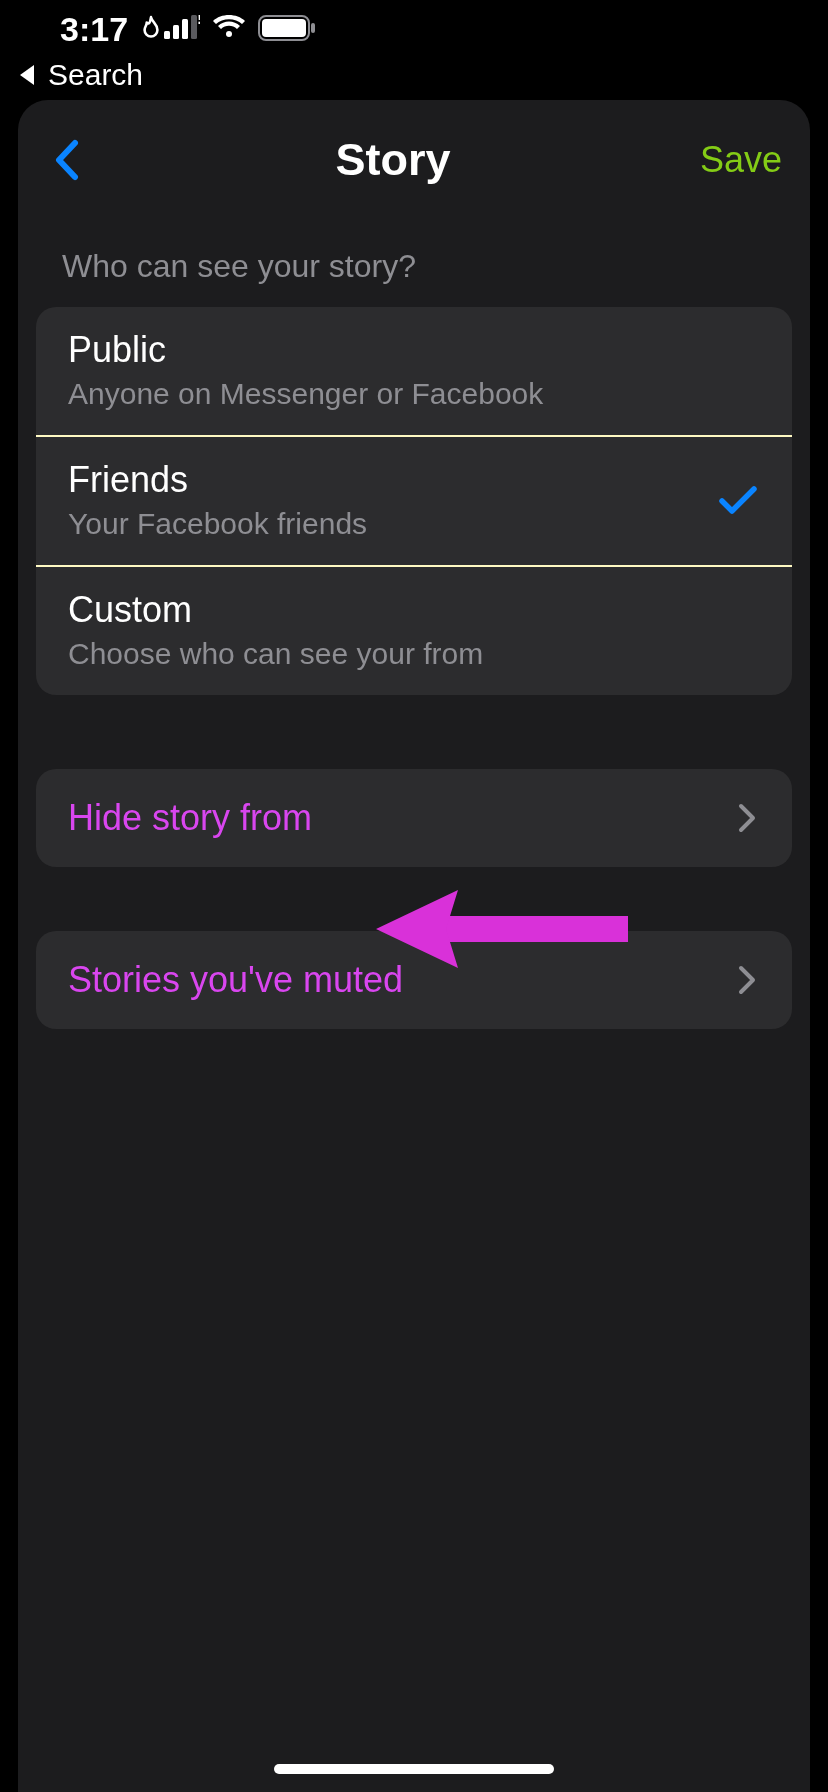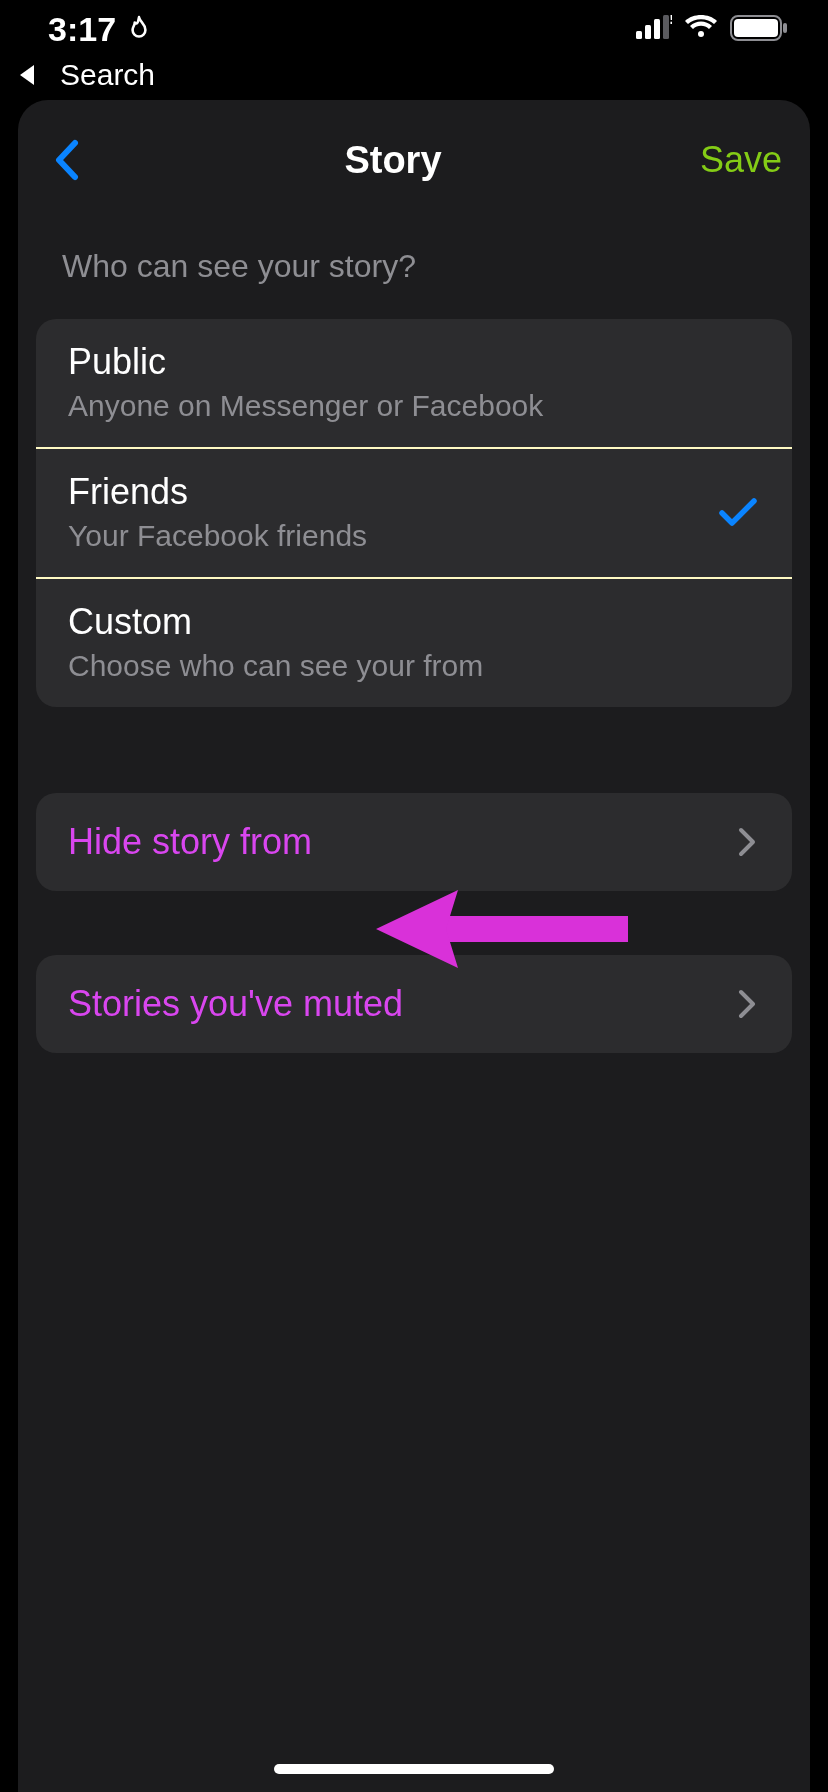--- a/index.html
+++ b/index.html
@@ -10,34 +10,33 @@
     font-family: -apple-system, "Helvetica Neue", Helvetica, Arial, sans-serif;
     color: #ffffff;
     overflow: hidden;
     position: relative;
   }
   
   .status-bar {
     height: 58px;
     display: flex;
     align-items: center;
-    justify-content: space-between;
-    padding: 0 40px 0 48px;
+    padding: 0 40px 0 60px;
     font-size: 34px;
     font-weight: 600;
   }
   .status-left { display: flex; align-items: center; gap: 10px; }
   .status-right { display: flex; align-items: center; gap: 12px; }
   .flame-icon { width: 26px; height: 30px; display:inline-block; }
 
   
   .nav-back-row {
     display: flex;
     align-items: center;
-    gap: 20px;
+    gap: 8px;
     padding: 0 0 8px 20px;
     font-size: 30px;
     color: #ffffff;
   }
   .nav-back-tri {
     display: inline-block;
     width: 0; height: 0;
     border-top: 10px solid transparent;
     border-bottom: 10px solid transparent;
     border-right: 14px solid #ffffff;
@@ -61,39 +60,39 @@
     align-items: center;
     justify-content: space-between;
     padding: 0 28px;
     height: 72px;
   }
   .back-chevron {
     width: 40px; height: 52px;
     display: flex; align-items: center; justify-content: center;
   }
   .sheet-title {
-    font-size: 38px;
+    font-size: 45px;
     font-weight: 700;
     color: #ffffff;
     text-align: center;
   }
   .save-btn {
     font-size: 36px;
     font-weight: 400;
     color: #84cc16;
   }
   .section-label {
     font-size: 32px;
     color: #8e8e93;
     padding: 52px 44px 22px 44px;
   }
   .card {
     background: #2c2c2e;
     border-radius: 20px;
-    margin: 12px 18px;
+    margin: 0 18px;
     overflow: hidden;
   }
   .option-row {
     padding: 22px 32px 24px 32px;
     display: flex;
     align-items: center;
     justify-content: space-between;
   }
   .option-row + .option-row {
     border-top: 2px solid #fef9c3;

